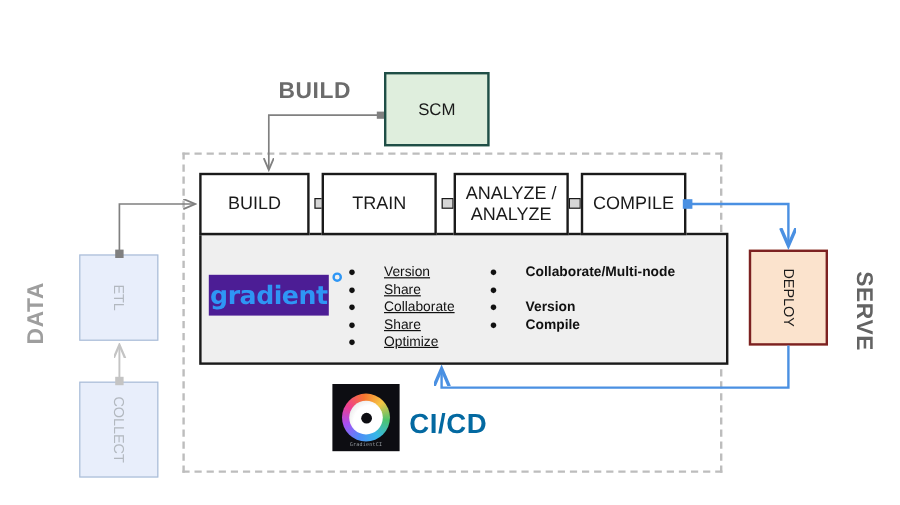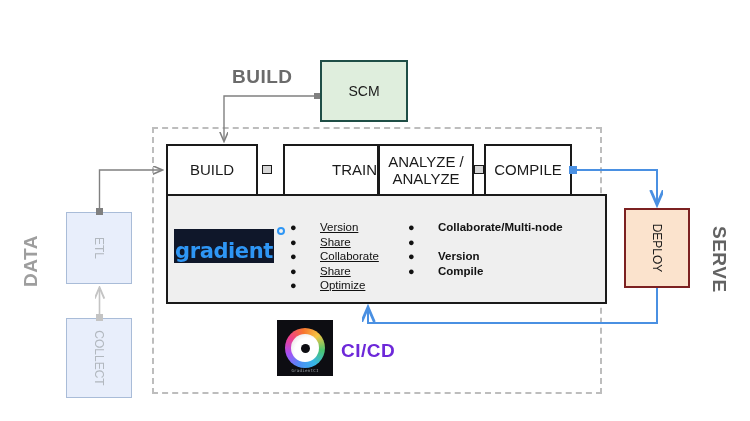--- a/index.html
+++ b/index.html
@@ -27,21 +27,21 @@
     background:#efefef;border:2px solid #1a1a1a;box-sizing:border-box;
   }
 
   
   .stage{
     background:#ffffff;border:2px solid #1a1a1a;
     font-size:15px;color:#1a1a1a;line-height:1.15;
     top:144px;height:52px;z-index:4;
   }
   .stage-build  {left:166px;width:92px;}
-  .stage-train  {left:283px;width:96px;justify-content:flex-end;}
+  .stage-train  {left:268px;width:96px;}
   .stage-analyze{left:378px;width:96px;}
   .stage-compile{left:484px;width:88px;}
 
   
   .tab{position:absolute;background:#d6d6d6;border:1px solid #1a1a1a;
        width:10px;height:9px;top:165px;z-index:3;box-sizing:border-box;}
   .tab-1{left:262px;}
   .tab-2{left:368px;}
   .tab-3{left:474px;}
 
@@ -76,21 +76,21 @@
               transform:rotate(-90deg);transform-origin:center;}
   .label-serve{left:686px;top:248px;width:66px;text-align:center;
                transform:rotate(90deg);transform-origin:center;color:#636363;}
 
   .label-code{position:absolute;left:232px;top:66px;font-size:19px;
               font-weight:bold;color:#6b6b6b;letter-spacing:.5px;}
 
   
   .grad-logo{
     position:absolute;left:174px;top:229px;width:100px;height:34px;
-    background:#0f172a;display:flex;align-items:flex-end;justify-content:center;
+    background:#4c1d95;display:flex;align-items:center;justify-content:center;
   }
   .grad-logo .word{position:relative;font-size:21px;font-weight:bold;
     color:#2e96f5;letter-spacing:-.4px;font-family:"DejaVu Sans",sans-serif;}
   .grad-logo .dot{position:absolute;right:-11px;top:-2px;width:8px;height:8px;
     border-radius:50%;border:2.5px solid #2e96f5;box-sizing:border-box;}
 
   
   .bullets{position:absolute;font-size:11.5px;color:#111;line-height:14.6px;}
   .bullets .row{display:flex;align-items:baseline;}
   .bullets .bul{width:16px;flex:0 0 16px;font-size:11px;}
@@ -106,22 +106,22 @@
     background:conic-gradient(from 200deg,#4f8cf7,#a74ff5,#ef3f8e,#f7752f,
                               #f5c543,#4bc46e,#36b6e8,#4f8cf7);
     display:flex;align-items:center;justify-content:center;}
   .cicd-inner{width:28px;height:28px;border-radius:50%;
     background:radial-gradient(circle at 62% 62%,#ffffff 55%,#d8d8d8 100%);
     display:flex;align-items:center;justify-content:center;}
   .cicd-dot{width:9px;height:9px;border-radius:50%;background:#0d0d12;}
   .cicd-wordmark{position:absolute;left:0;right:0;bottom:3px;text-align:center;
     font-size:4.2px;color:#9aa0a6;letter-spacing:.2px;
     font-family:"DejaVu Sans Mono",monospace;}
-  .cicd-label{position:absolute;left:341px;top:340px;font-size:19px;
-    font-weight:bold;color:#6d28d9;letter-spacing:.5px;}
+  .cicd-label{position:absolute;left:341px;top:340px;font-size:23px;
+    font-weight:bold;color:#0369a1;letter-spacing:.5px;}
 
   svg.wires{position:absolute;left:0;top:0;width:750px;height:421px;
             pointer-events:none;z-index:6;}
 </style>
 </head>
 <body>
 
 <div id="canvas">
 
   <div class="dashed-container"></div>

